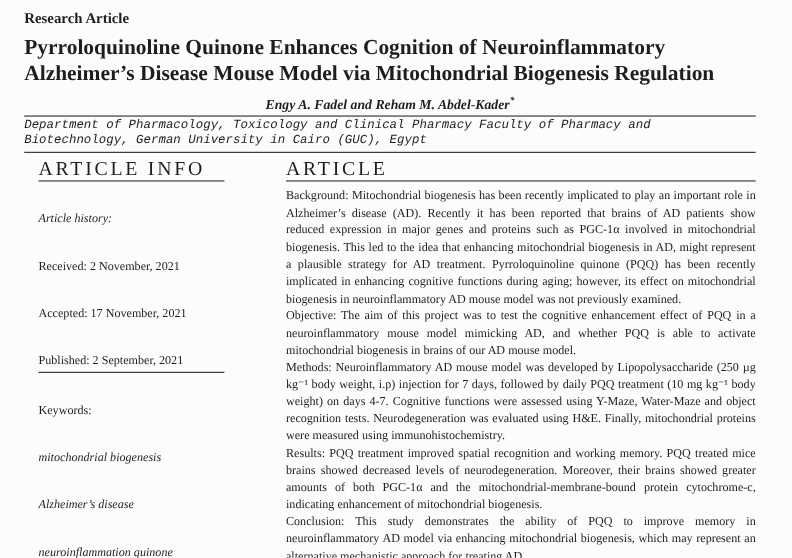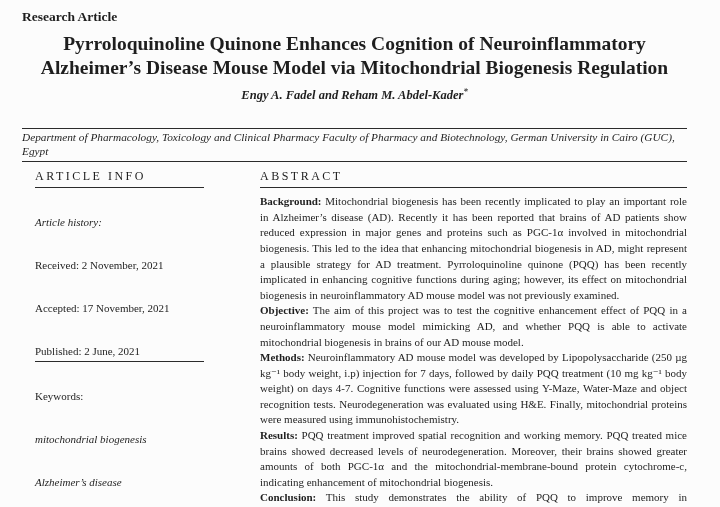--- a/index.html
+++ b/index.html
@@ -23,59 +23,59 @@
   .category {
     font-size: 13.5px;
     font-weight: bold;
     line-height: 16px;
   }
   .title {
     margin: 7px 0 0 0;
     font-size: 19.5px;
     font-weight: bold;
     line-height: 23.5px;
-    text-align: center;
   }
   .authors {
     margin-top: 5px;
     font-size: 12.5px;
     font-weight: bold;
     font-style: italic;
     line-height: 15px;
     text-align: center;
   }
   .authors sup {
     font-size: 8.5px;
   }
   .affiliation {
-    margin-top: 25px;
+    margin-top: 2px;
     border-top: 1.4px solid #2b2b2b;
     border-bottom: 1.4px solid #2b2b2b;
     padding: 2px 0 3px 0;
     font-style: italic;
     font-size: 11.3px;
     line-height: 13.5px;
+    font-family: Liberation Mono, monospace;
   }
   .columns {
     display: flex;
     margin-top: 7px;
   }
   .col-left {
     flex: none;
     width: 169px;
     margin-left: 13px;
     font-size: 11px;
   }
   .col-right {
     flex: 1;
     margin-left: 56px;
     font-size: 11px;
   }
   .col-heading {
-    font-size: 12px;
+    font-size: 18px;
     letter-spacing: 2.5px;
     line-height: 14px;
     white-space: nowrap;
   }
   .rule {
     border: none;
     border-top: 1.3px solid #2b2b2b;
     margin: 4px 0 6px 0;
     height: 0;
   }
@@ -88,21 +88,21 @@
   }
   .italic {
     font-style: italic;
   }
   .col-right p {
     margin: 0;
     text-align: justify;
     line-height: 15.6px;
   }
   .col-right p b {
-    font-weight: bold;
+    font-weight: normal;
   }
 </style>
 </head>
 <body>
 
 <div class="page">
 
   <div class="category">Research Article</div>
 
   <h1 class="title">Pyrroloquinoline Quinone Enhances Cognition of Neuroinflammatory Alzheimer’s Disease Mouse Model via Mitochondrial Biogenesis Regulation</h1>
@@ -113,35 +113,35 @@
 
   <div class="columns">
 
     <div class="col-left">
       <div class="col-heading">ARTICLE INFO</div>
       <hr class="rule">
 
       <div class="info-line italic">Article history:</div>
       <div class="info-line">Received: 2 November, 2021</div>
       <div class="info-line">Accepted: 17 November, 2021</div>
-      <div class="info-line">Published: 2 June, 2021</div>
+      <div class="info-line">Published: 2 September, 2021</div>
 
       <hr class="rule tight">
 
       <div class="info-line">Keywords:</div>
       <div class="info-line italic">mitochondrial biogenesis</div>
       <div class="info-line italic">Alzheimer’s disease</div>
       <div class="info-line italic">neuroinflammation quinone</div>
       <div class="info-line italic">neuroinflammation</div>
       <div class="info-line italic">cognition</div>
       <div class="info-line italic">PGC-1α</div>
     </div>
 
     <div class="col-right">
-      <div class="col-heading">ABSTRACT</div>
+      <div class="col-heading">ARTICLE</div>
       <hr class="rule">
 
       <p><b>Background:</b> <span>Mitochondrial biogenesis has been recently implicated to play an important role in Alzheimer’s disease (AD). Recently it has been reported that brains of AD patients show reduced expression in major genes and proteins such as PGC-1α involved in mitochondrial biogenesis. This led to the idea that enhancing mitochondrial biogenesis in AD, might represent a plausible strategy for AD treatment. Pyrroloquinoline quinone (PQQ) has been recently implicated in enhancing cognitive functions during aging; however, its effect on mitochondrial biogenesis in neuroinflammatory AD mouse model was not previously examined.</span></p>
 
       <p><b>Objective:</b> <span>The aim of this project was to test the cognitive enhancement effect of PQQ in a neuroinflammatory mouse model mimicking AD, and whether PQQ is able to activate mitochondrial biogenesis in brains of our AD mouse model.</span></p>
 
       <p><b>Methods:</b> <span>Neuroinflammatory AD mouse model was developed by Lipopolysaccharide (250 µg kg⁻¹ body weight, i.p) injection for 7 days, followed by daily PQQ treatment (10 mg kg⁻¹ body weight) on days 4-7. Cognitive functions were assessed using Y-Maze, Water-Maze and object recognition tests. Neurodegeneration was evaluated using H&amp;E. Finally, mitochondrial proteins were measured using immunohistochemistry.</span></p>
 
       <p><b>Results:</b> <span>PQQ treatment improved spatial recognition and working memory. PQQ treated mice brains showed decreased levels of neurodegeneration. Moreover, their brains showed greater amounts of both PGC-1α and the mitochondrial-membrane-bound protein cytochrome-c, indicating enhancement of mitochondrial biogenesis.</span></p>
 

